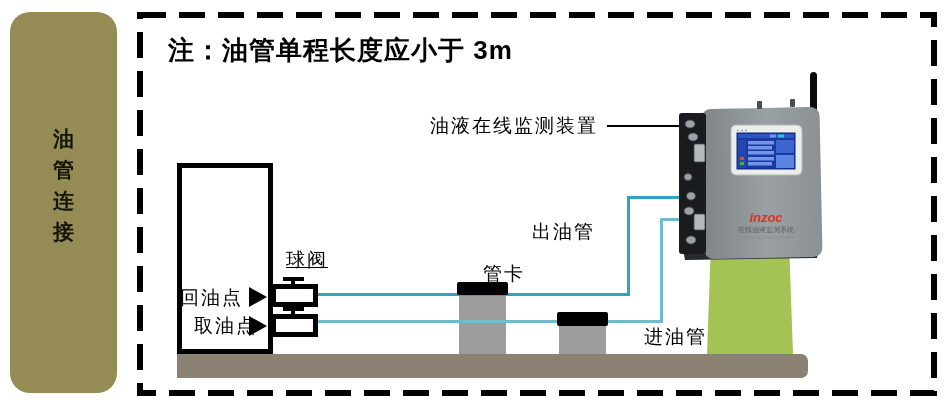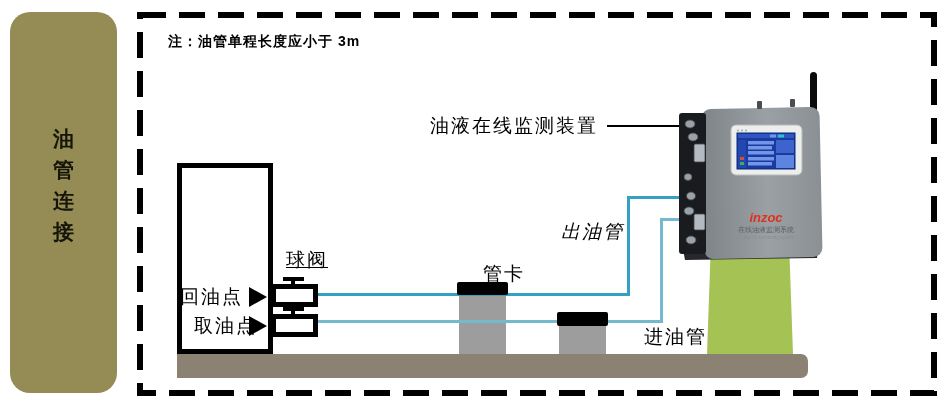--- a/index.html
+++ b/index.html
@@ -8,21 +8,21 @@
     font-family:"Liberation Sans","DejaVu Sans",sans-serif;color:#000;
   }
   .abs{position:absolute;}
   
   #sidebar{
     left:10px;top:12px;width:107px;height:381px;background:#948b55;border-radius:20px;
     display:flex;flex-direction:column;align-items:center;padding-top:111px;box-sizing:border-box;
   }
   #sidebar .ch{font-size:21px;font-weight:bold;line-height:31px;color:#141408;}
   
-  #note{left:168px;top:33px;font-size:14px;font-weight:bold;letter-spacing:1px;white-space:nowrap;}
+  #note{left:168px;top:33px;font-size:26px;font-weight:bold;letter-spacing:1px;white-space:nowrap;}
   
   .lbl{position:absolute;font-size:19px;letter-spacing:2px;white-space:nowrap;line-height:20px;}
   
   #tank{left:177px;top:163px;width:96px;height:191px;background:#fff;border:5px solid #000;box-sizing:border-box;}
   
   #platform{left:177px;top:354px;width:631px;height:24px;background:#8b8274;border-radius:0 7px 7px 0;}
   #pedestal{left:707px;top:257px;width:86px;height:97px;background:#a5c255;clip-path:polygon(4% 0,96% 0,100% 100%,0 100%);}
   .pillar{position:absolute;background:#9d9d9d;}
   #pillar1{left:459px;top:294px;width:47px;height:60px;}
   #pillar2{left:559px;top:326px;width:47px;height:28px;}
@@ -74,25 +74,25 @@
   <div class="handle-bar" style="left:283px;top:277px;"></div>
   <div class="handle-stem" style="left:291px;top:280px;"></div>
   <div id="valve1" class="valve"></div>
   <div class="handle-bar" style="left:283px;top:307px;"></div>
   <div class="handle-stem" style="left:291px;top:310px;"></div>
   <div id="valve2" class="valve"></div>
 
   <div class="tri" style="left:249px;top:287px;"></div>
   <div class="tri" style="left:249px;top:316px;"></div>
 
-  <div class="lbl" style="left:180px;top:288px;font-family:Liberation Mono, monospace;">回油点</div>
+  <div class="lbl" style="left:180px;top:288px;">回油点</div>
   <div class="lbl" style="left:180px;top:316px;margin-left:14px;">取油点</div>
   <div class="lbl" style="left:286px;top:250px;text-decoration:underline;">球阀</div>
   <div class="lbl" style="left:483px;top:252px;margin-top:12px;">管卡</div>
-  <div class="lbl" style="left:561px;top:222px;font-style:italic;">出油管</div>
+  <div class="lbl" style="left:532px;top:222px;">出油管</div>
   <div class="lbl" style="left:644px;top:327px;text-align:center;">进油管</div>
   <div class="lbl" style="left:430px;top:116px;">油液在线监测装置</div>
   <div id="device-leader" class="abs"></div>
 
   <svg class="layer" style="left:670px;top:64px;" width="160" height="200" viewBox="0 0 160 200">
     <defs>
       <linearGradient id="bodyGrad" x1="0" y1="0" x2="1" y2="0">
         <stop offset="0" stop-color="#7f8488"></stop>
           <stop offset="0.55" stop-color="#9aa0a4"></stop>
           <stop offset="1" stop-color="#8b9094"></stop>

